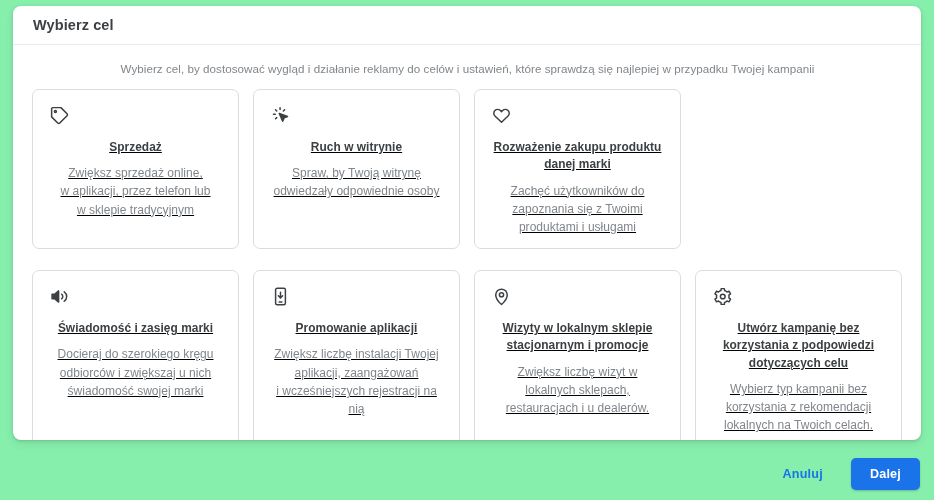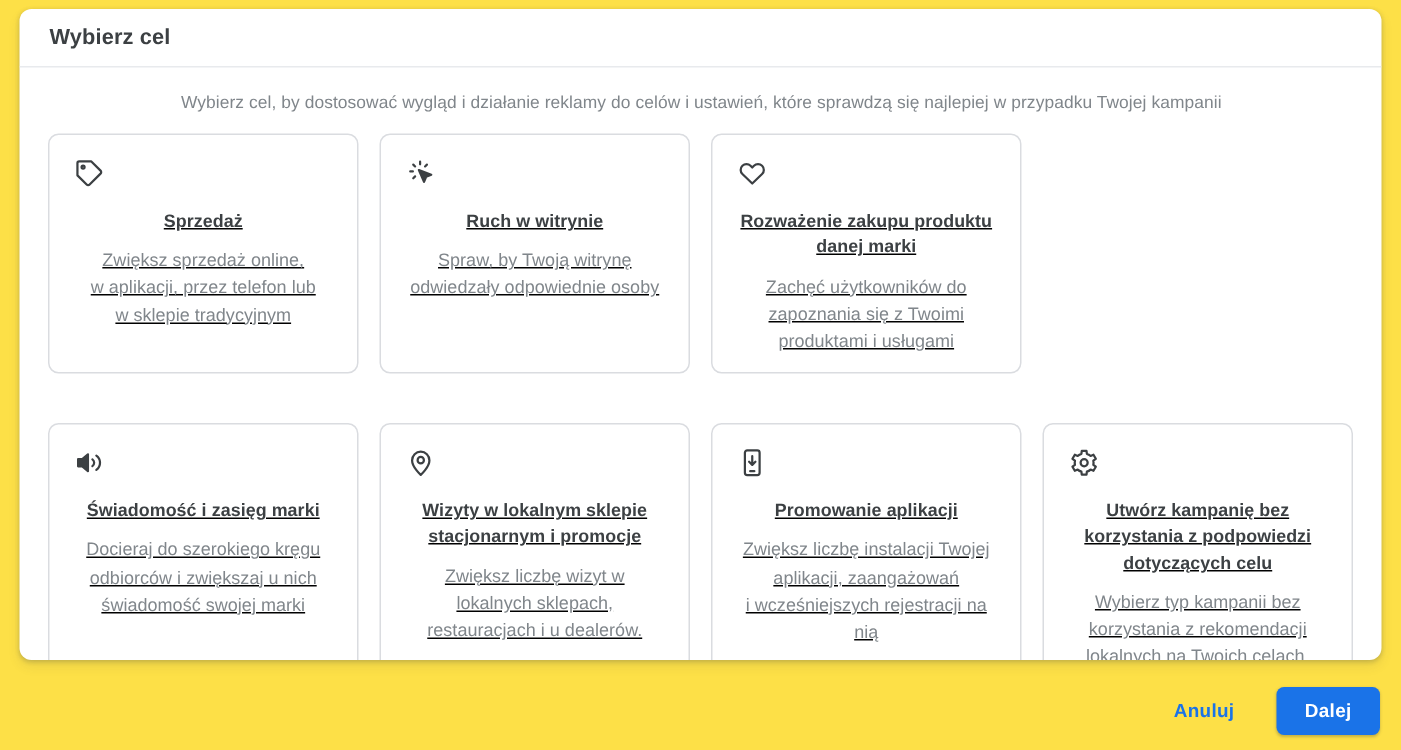--- a/index.html
+++ b/index.html
@@ -11,21 +11,21 @@
     overflow: hidden;
     background: #f1f3f4;
     font-family: "Liberation Sans", sans-serif;
     -webkit-font-smoothing: antialiased;
   }
 
   #root {
     position: relative;
     width: 934px;
     height: 500px;
-    background: #fde047;
+    background: #86efac;
   }
 
   
   .dialog {
     position: absolute;
     left: 13px;
     top: 6px;
     width: 908px;
     height: 434px;
     background: #ffffff;
@@ -101,21 +101,21 @@
 
   .goal-desc {
     font-size: 12px;
     color: #80868b;
     line-height: 1.52;
     letter-spacing: .02px;
     white-space: pre-line;
   }
 
   
-  .grid.row2 { margin-top: 33px; }
+  .grid.row2 { margin-top: 21px; }
   .grid.row2 .goal-card { min-height: 153px; }
 
   
   .footer {
     position: absolute;
     left: 2px;
     top: 448px;
     width: 934px;
     height: 52px;
     display: flex;
@@ -215,39 +215,39 @@
               <path d="M17.4 6.6a6.6 6.6 0 0 1 0 10.8"></path>
             </svg>
           </span>
           <div class="goal-title">Świadomość i zasięg marki</div>
           <div class="goal-desc">Docieraj do szerokiego kręgu odbiorców i zwiększaj u nich świadomość swojej marki</div>
         </div>
 
         <div class="goal-card">
           <span class="goal-icon">
             <svg viewBox="0 0 24 24" fill="none" stroke="currentColor" stroke-width="1.7" stroke-linecap="round" stroke-linejoin="round">
-              <path d="M12 21.2s6.6-6 6.6-11a6.6 6.6 0 1 0-13.2 0c0 5 6.6 11 6.6 11Z"></path>
-              <circle cx="12" cy="10" r="2.4"></circle>
-            </svg>
-          </span>
-          <div class="goal-title">Wizyty w lokalnym sklepie stacjonarnym i promocje</div>
-          <div class="goal-desc">Zwiększ liczbę wizyt w lokalnych sklepach, restauracjach i u dealerów.</div>
-        </div>
-
-        <div class="goal-card">
-          <span class="goal-icon">
-            <svg viewBox="0 0 24 24" fill="none" stroke="currentColor" stroke-width="1.7" stroke-linecap="round" stroke-linejoin="round">
               <rect x="6.4" y="2.6" width="11.2" height="18.8" rx="1.8"></rect>
               <path d="M12 7v6.4M9.6 11.2 12 13.6l2.4-2.4"></path>
               <path d="M10.4 18.4h3.2"></path>
             </svg>
           </span>
           <div class="goal-title">Promowanie aplikacji</div>
           <div class="goal-desc">Zwiększ liczbę instalacji Twojej aplikacji, zaangażowań
 i wcześniejszych rejestracji na nią</div>
+        </div>
+
+        <div class="goal-card">
+          <span class="goal-icon">
+            <svg viewBox="0 0 24 24" fill="none" stroke="currentColor" stroke-width="1.7" stroke-linecap="round" stroke-linejoin="round">
+              <path d="M12 21.2s6.6-6 6.6-11a6.6 6.6 0 1 0-13.2 0c0 5 6.6 11 6.6 11Z"></path>
+              <circle cx="12" cy="10" r="2.4"></circle>
+            </svg>
+          </span>
+          <div class="goal-title">Wizyty w lokalnym sklepie stacjonarnym i promocje</div>
+          <div class="goal-desc">Zwiększ liczbę wizyt w lokalnych sklepach, restauracjach i u dealerów.</div>
         </div>
 
         <div class="goal-card">
           <span class="goal-icon">
             <svg viewBox="0 0 24 24" fill="none" stroke="currentColor" stroke-width="1.7" stroke-linecap="round" stroke-linejoin="round">
               <path d="M19.3 13.6a7.6 7.6 0 0 0 0-3.2l1.9-1.4-1.8-3.1-2.2.9a7.6 7.6 0 0 0-2.8-1.6L14.1 3h-3.6l-.3 2.2a7.6 7.6 0 0 0-2.8 1.6l-2.2-.9L3.4 9l1.9 1.4a7.6 7.6 0 0 0 0 3.2L3.4 15l1.8 3.1 2.2-.9a7.6 7.6 0 0 0 2.8 1.6l.3 2.2h3.6l.3-2.2a7.6 7.6 0 0 0 2.8-1.6l2.2.9 1.8-3.1-1.9-1.4Z"></path>
               <circle cx="12.3" cy="12" r="2.7"></circle>
             </svg>
           </span>
           <div class="goal-title">Utwórz kampanię bez korzystania z podpowiedzi dotyczących celu</div>

